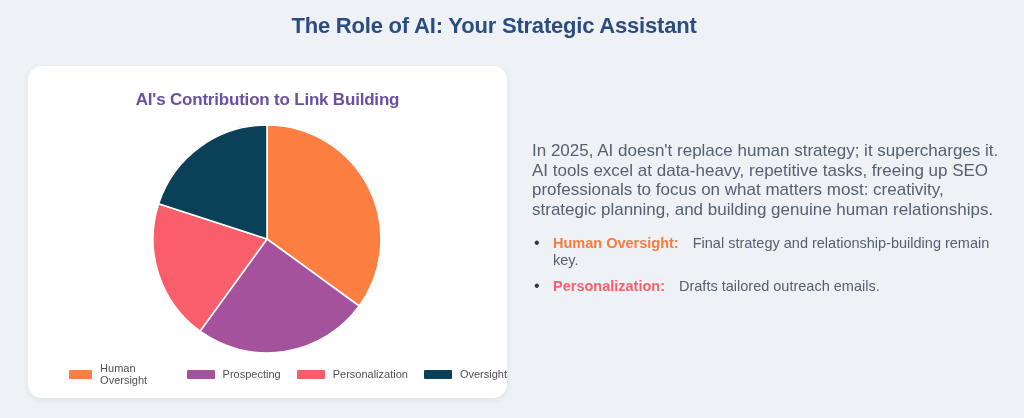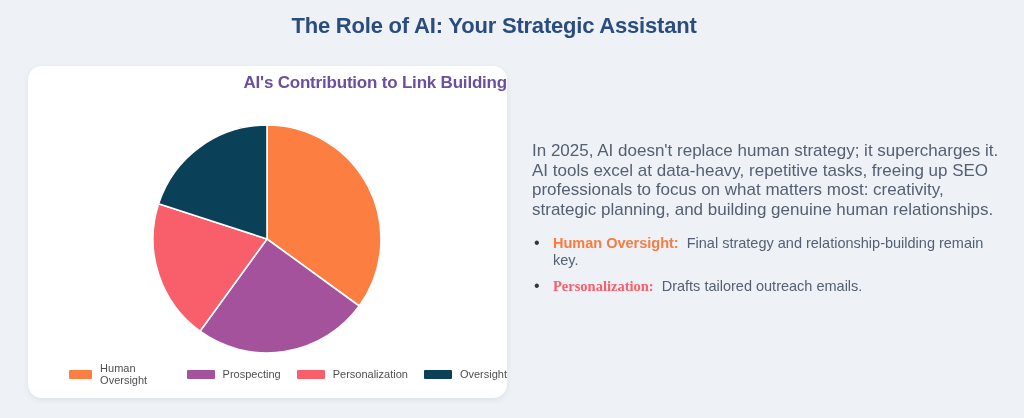--- a/index.html
+++ b/index.html
@@ -14,21 +14,21 @@
     text-align:center;
     font-size:22px; font-weight:bold; letter-spacing:-0.2px;
     color:#2b4c7e;
   }
   .chart-card {
     position:absolute; left:28px; top:66px; width:479px; height:332px;
     background:#ffffff; border-radius:14px;
     box-shadow:0 2px 6px rgba(30,41,59,0.08);
   }
   .chart-title {
-    padding-top:7px; text-align:right;
+    padding-top:24px; text-align:center;
     font-size:17px; font-weight:bold; letter-spacing:-0.2px;
     color:#6b4fa0;
   }
   .pie-svg {
     position:absolute; left:122px; top:56px;
     width:234px; height:234px;
   }
   .legend {
     position:absolute; left:0; right:0; top:296px;
     display:flex; justify-content:center; align-items:center; gap:16px;padding-left:41px;
@@ -47,21 +47,21 @@
   }
   .bullet-item {
     position:relative; padding-left:21px; margin-bottom:9px;
     font-size:14.5px; line-height:17px; color:#556070;
   }
   .bullet-item::before {
     content:"\2022";
     position:absolute; left:2px; top:-1px;
     color:#2f3744; font-size:16px;
   }
-  .bullet-label { font-weight:bold; margin-right:8px;text-align:right; }
+  .bullet-label { font-weight:bold; margin-right:14px;text-align:right; }
 </style>
 </head>
 <body>
 
 <h1 class="page-title" style="color: rgb(43, 76, 126);">The Role of AI: Your Strategic Assistant</h1>
 
 <div class="chart-card">
   <h2 class="chart-title" style="color: rgb(107, 79, 160);">AI's Contribution to Link Building</h2>
 
   <svg class="pie-svg" viewBox="0 0 234 234" xmlns="http://www.w3.org/2000/svg">
@@ -92,16 +92,16 @@
 </div>
 
 <div class="article">
   <p class="intro" style="color: rgb(85, 96, 112);">In 2025, AI doesn't replace human strategy; it supercharges it. AI tools excel at data-heavy, repetitive tasks, freeing up SEO professionals to focus on what matters most: creativity, strategic planning, and building genuine human relationships.</p>
 
   <ul class="bullet-list">
     <li class="bullet-item">
       <span class="bullet-label" style="color: rgb(249, 123, 61);">Human Oversight:</span><span class="bullet-text">Final strategy and relationship-building remain key.</span>
     </li>
     <li class="bullet-item">
-      <span class="bullet-label" style="color: rgb(248, 95, 107); font-family: Liberation Serif, serif;">Personalization:</span><span class="bullet-text">Drafts tailored outreach emails.</span>
+      <span class="bullet-label" style="color: rgb(248, 95, 107);">Personalization:</span><span class="bullet-text">Drafts tailored outreach emails.</span>
     </li>
   </ul>
 </div>
 
 </body></html>

